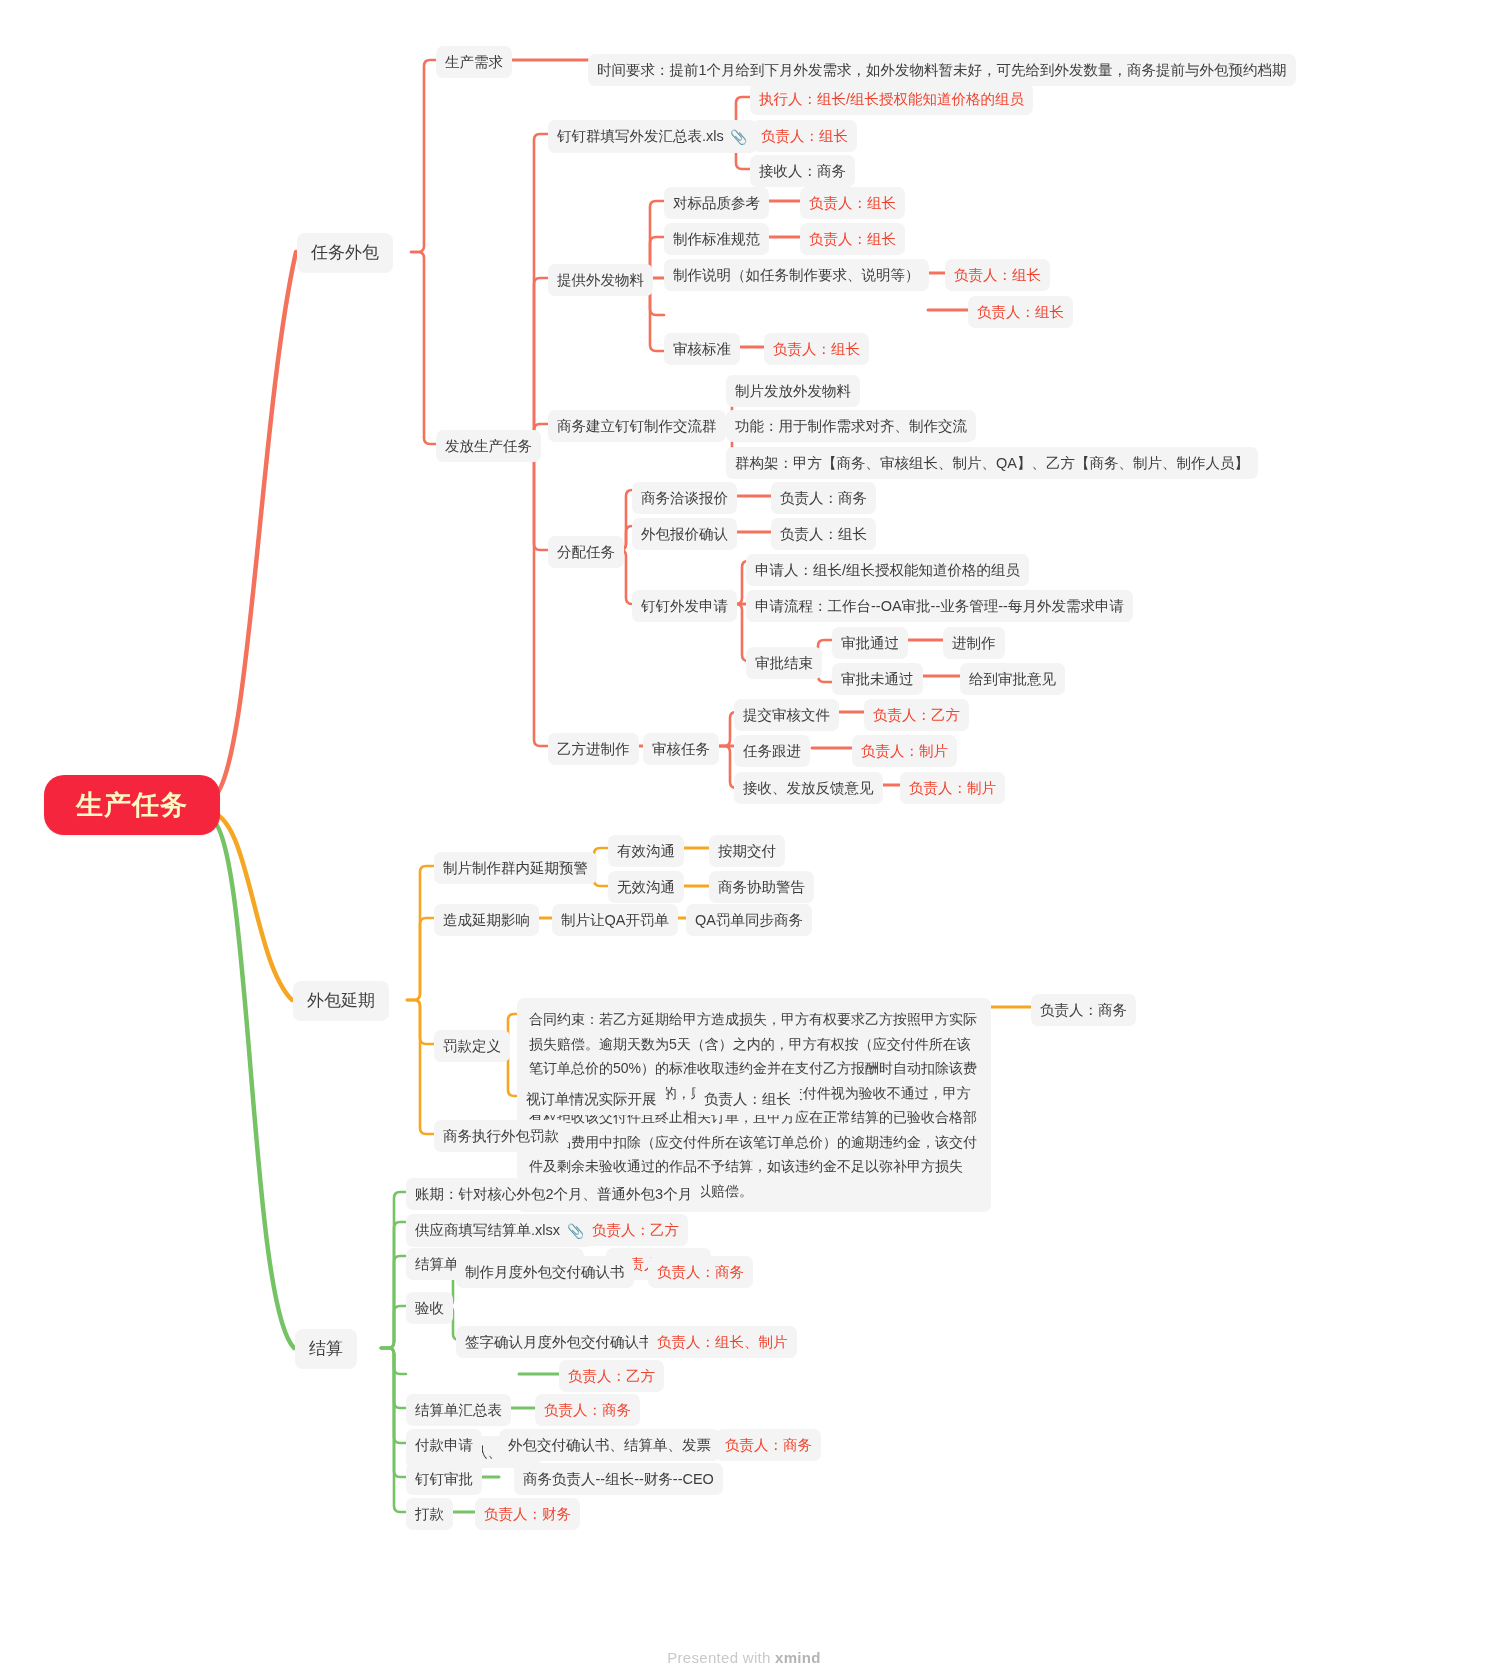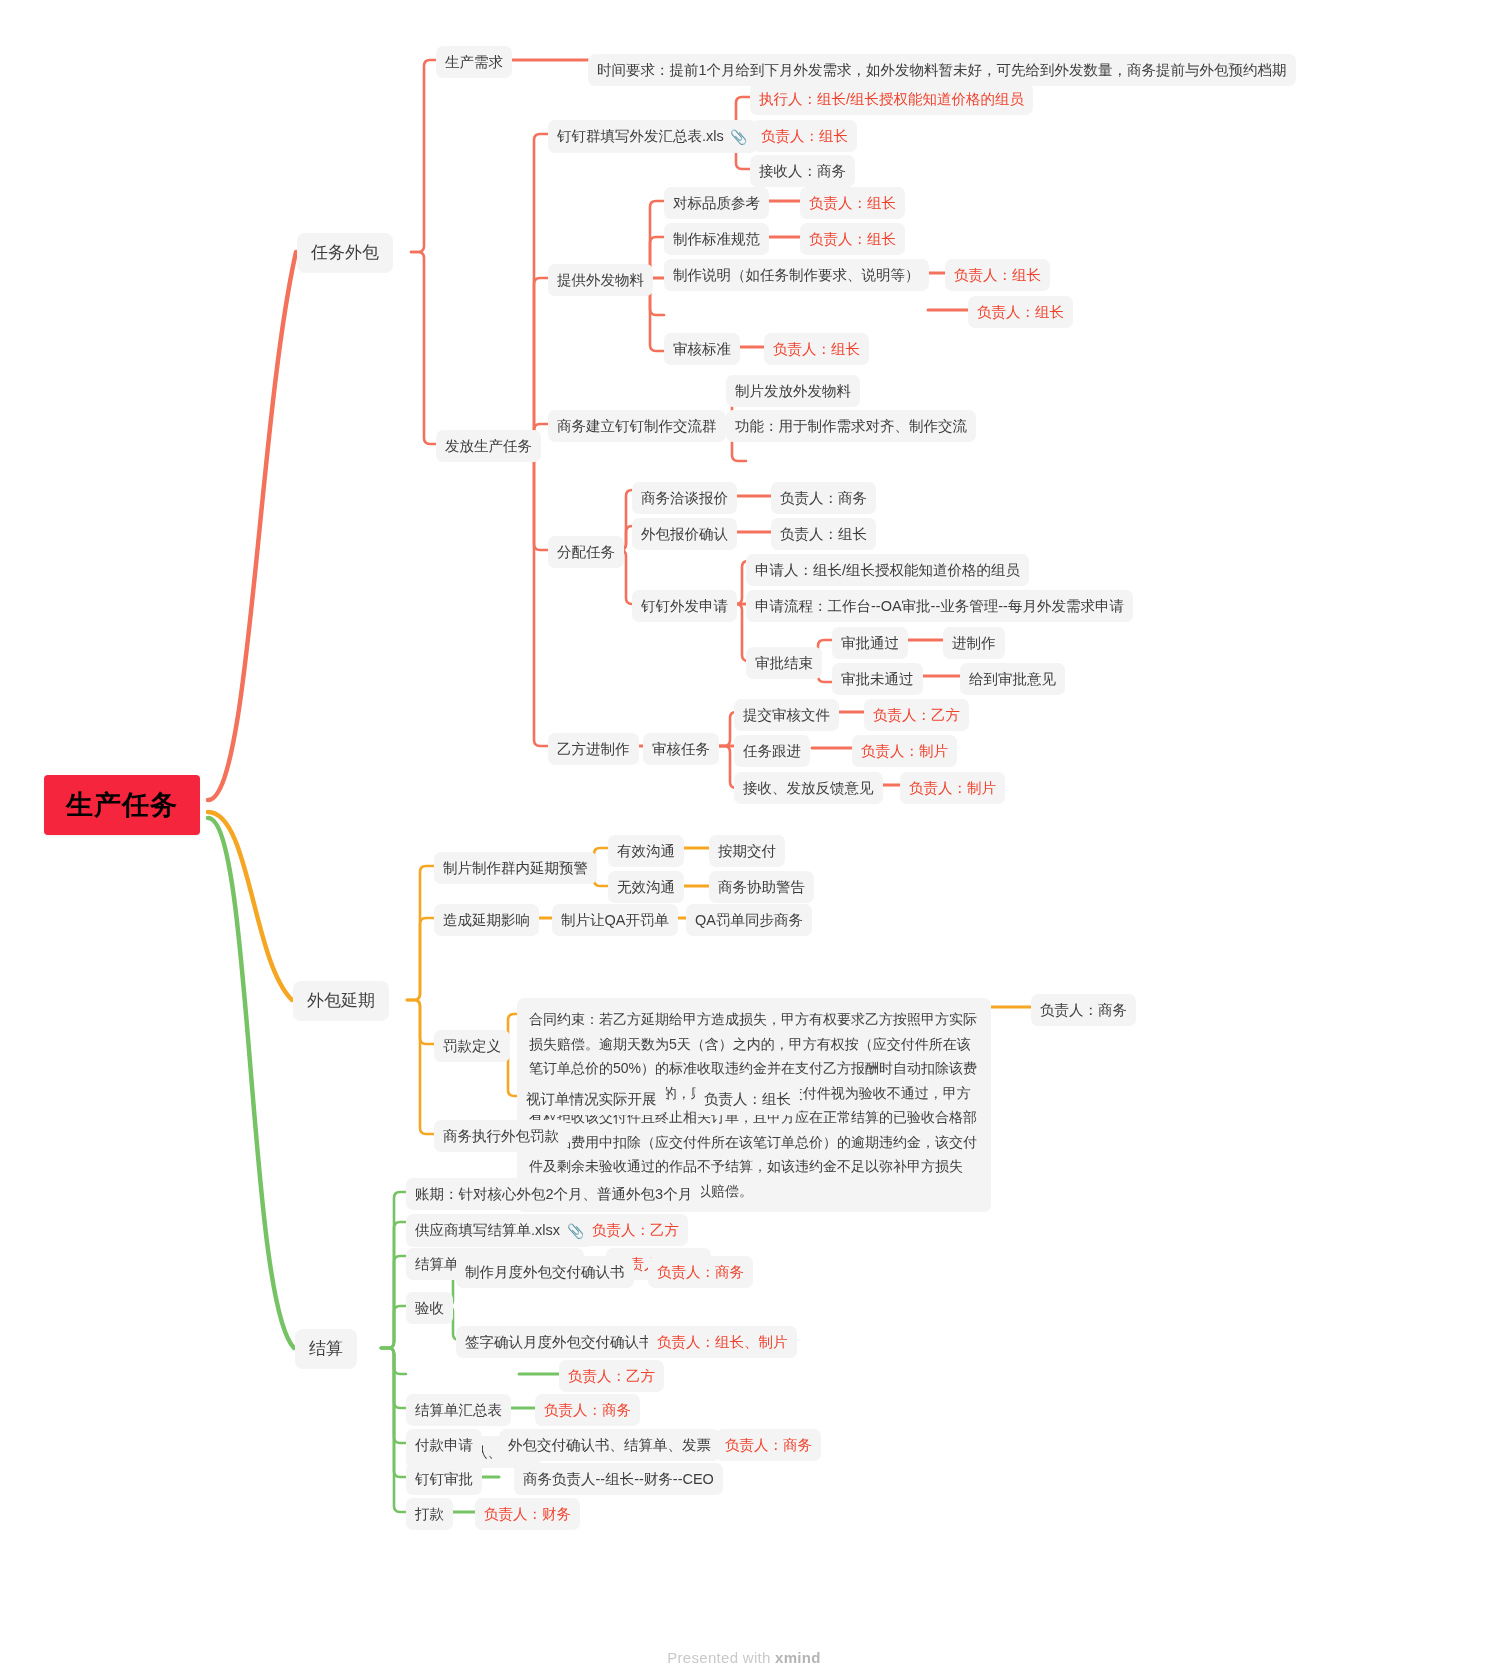--- a/index.html
+++ b/index.html
@@ -19,25 +19,25 @@
     line-height:1.55;
     color:#3d3d3d;
     white-space:nowrap;
     box-sizing:border-box;
   }
   .node.red-t{color:#f0432e;}
   .node.wrap{white-space:normal;}
   .root{
     position:absolute;
     background:#f4253c;
-    color:#000000;
+    color:#fef9c3;
     font-size:27px;
     font-weight:bold;
-    border-radius:4px;
-    padding:12px 22px;
+    border-radius:20px;
+    padding:12px 32px;
     letter-spacing:1px;
     white-space:nowrap;
     box-shadow:0 1px 2px rgba(0,0,0,0.08);
   }
   .lvl1{
     font-size:17px;
     color:#3d3d3d;
     padding:7px 14px;
     border-radius:8px;
   }
@@ -195,20 +195,21 @@
   <div class="node red-t" style="left:800px;top:223px;">负责人：组长</div>
   <div class="node" style="left:664px;top:259px;">制作说明（如任务制作要求、说明等）</div>
   <div class="node red-t" style="left:945px;top:259px;">负责人：组长</div>
   <div class="node red-t" style="left:968px;top:296px;">负责人：组长</div>
   <div class="node" style="left:664px;top:333px;">审核标准</div>
   <div class="node red-t" style="left:764px;top:333px;">负责人：组长</div>
 
   <div class="node" style="left:548px;top:410px;">商务建立钉钉制作交流群</div>
   <div class="node" style="left:726px;top:375px;">制片发放外发物料</div>
   <div class="node" style="left:726px;top:410px;">功能：用于制作需求对齐、制作交流</div>
+  <div class="node" style="left:726px;top:447px;">群构架：甲方【商务、审核组长、制片、QA】、乙方【商务、制片、制作人员】</div>
 
   <div class="node" style="left:548px;top:536px;">分配任务</div>
   <div class="node" style="left:632px;top:482px;">商务洽谈报价</div>
   <div class="node" style="left:771px;top:482px;">负责人：商务</div>
   <div class="node" style="left:632px;top:518px;">外包报价确认</div>
   <div class="node" style="left:771px;top:518px;">负责人：组长</div>
   <div class="node" style="left:632px;top:590px;">钉钉外发申请</div>
   <div class="node" style="left:746px;top:554px;">申请人：组长/组长授权能知道价格的组员</div>
   <div class="node" style="left:746px;top:590px;">申请流程：工作台--OA审批--业务管理--每月外发需求申请</div>
   <div class="node" style="left:746px;top:647px;">审批结束</div>

